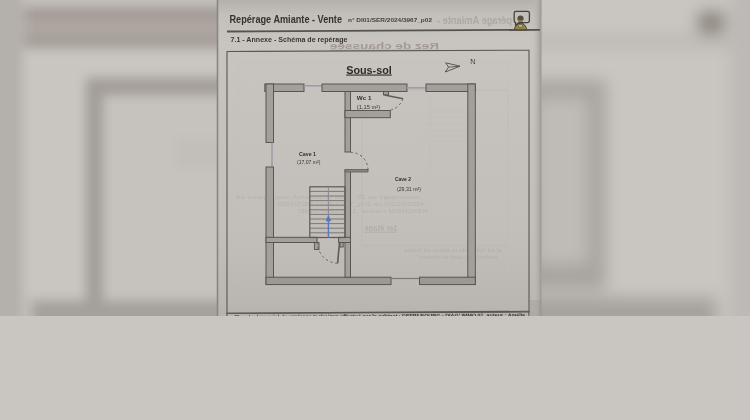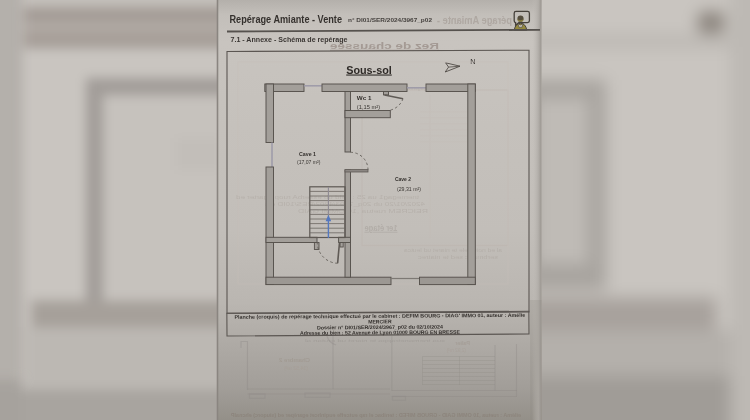--- a/index.html
+++ b/index.html
@@ -1,16 +1,16 @@
 <!DOCTYPE html>
 <html><head>
 <meta charset="utf-8">
 <style>
   html,body{margin:0;padding:0;background:#c9c5c0;}
-  #canvas{position:relative;width:750px;height:420px;overflow:hidden;font-family:"Liberation Sans",sans-serif;background:#ccc8c3;text-decoration:underline;}
+  #canvas{position:relative;width:750px;height:316px;overflow:hidden;font-family:"Liberation Sans",sans-serif;background:#ccc8c3;text-decoration:underline;}
   .blob{position:absolute;}
 </style>
 </head>
 <body>
 <div id="canvas">
 
   <div id="bgleft" style="position:absolute;left:0;top:0;width:218px;height:420px;background:#b4b0ab;overflow:hidden;">
     <div style="position:absolute;left:-20px;top:-20px;width:260px;height:460px;filter:blur(5.5px);">
       <div class="blob" style="left:42px;top:0px;width:218px;height:460px;background:#c5c1bc;"></div>
       <div class="blob" style="left:44px;top:27px;width:216px;height:17px;background:#a49c96;"></div>

